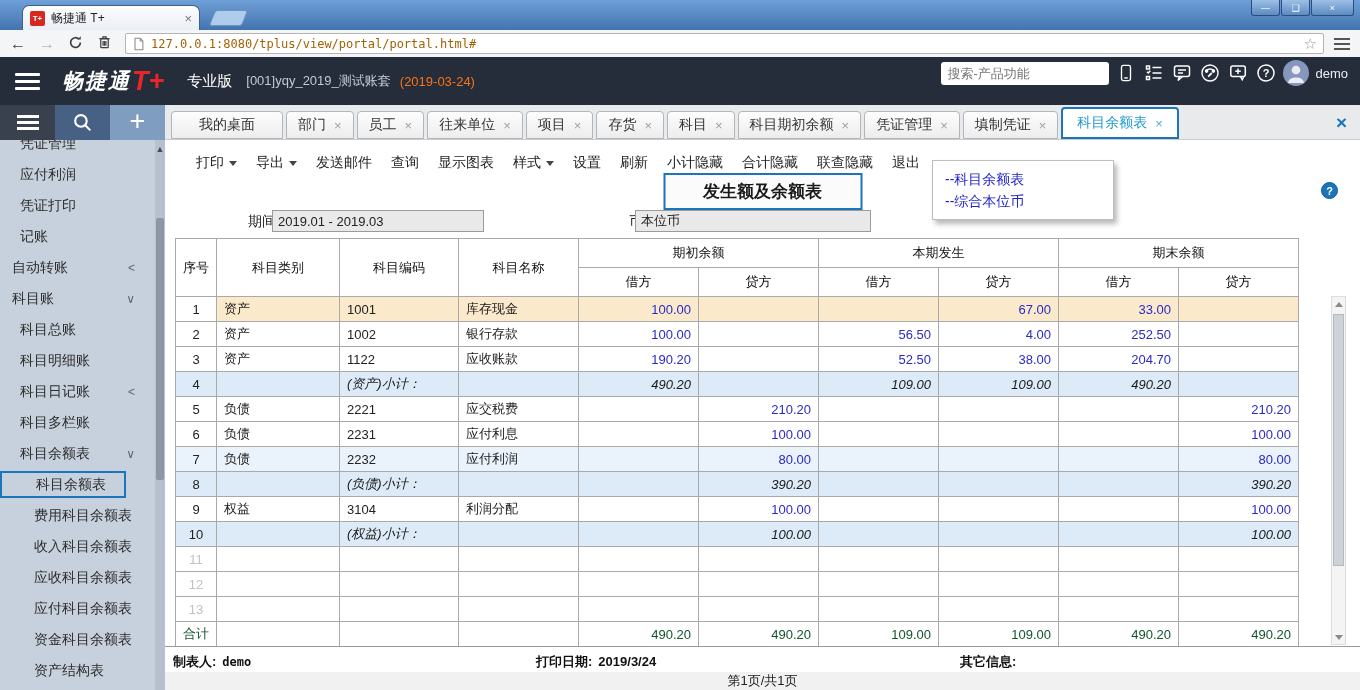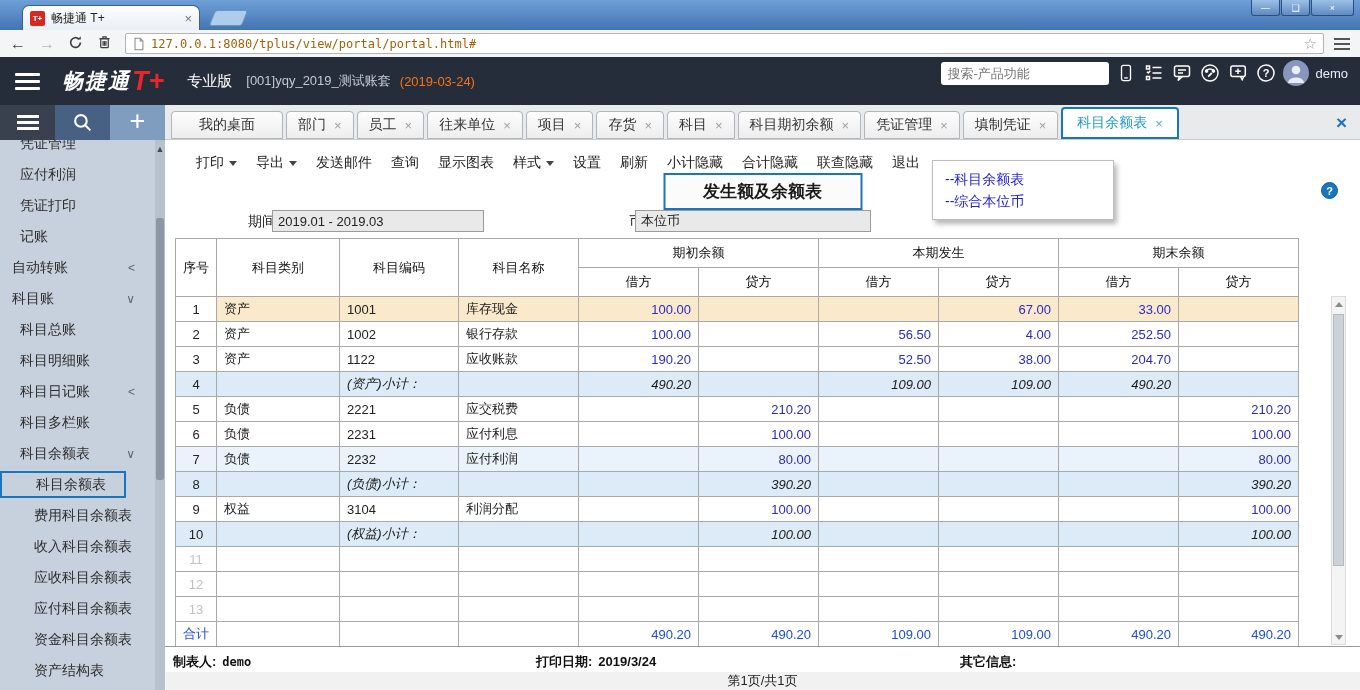--- a/index.html
+++ b/index.html
@@ -104,21 +104,21 @@
   #rpttable td{height:25px;padding:0 7px;font-size:13px;}
   td.c0{text-align:center;padding:0 2px;}
   td.num{text-align:right;}
   tr.data td.num{color:#2a2ac8;}
   tr.hover td{background:#eaf3fb;}
   tr.selected td{background:#fbe9cb;}
   tr.selected td.c0{background:#fff;}
   tr.subtotal td{background:#dcebf7;}
   tr.subtotal td.num,tr.subtotal td.c2{font-weight:bold;color:#1a1a1a;font-style:italic;}
   tr.empty td.c0{color:#c2c2c2;}
-  tr.total td{font-weight:bold;color:#1d4ed8;}
+  tr.total td{font-weight:bold;color:#14532d;}
 
   
   #main-sb{position:absolute;right:14px;top:156px;width:15px;height:349px;background:#f4f4f4;border:1px solid #dcdcdc;}
   #main-sb .arr{position:absolute;left:0;width:13px;height:14px;display:flex;align-items:center;justify-content:center;}
   #main-sb .arr.up{top:0;}
   #main-sb .arr.dn{bottom:0;}
   .tri-up{width:0;height:0;border-left:4px solid transparent;border-right:4px solid transparent;border-bottom:5px solid #8a8a8a;}
   .tri-dn{width:0;height:0;border-left:4px solid transparent;border-right:4px solid transparent;border-top:5px solid #8a8a8a;}
   #main-sb .mthumb{position:absolute;top:17px;left:1px;width:11px;height:252px;background:#cdd2d8;border:1px solid #b5bac0;}
 

